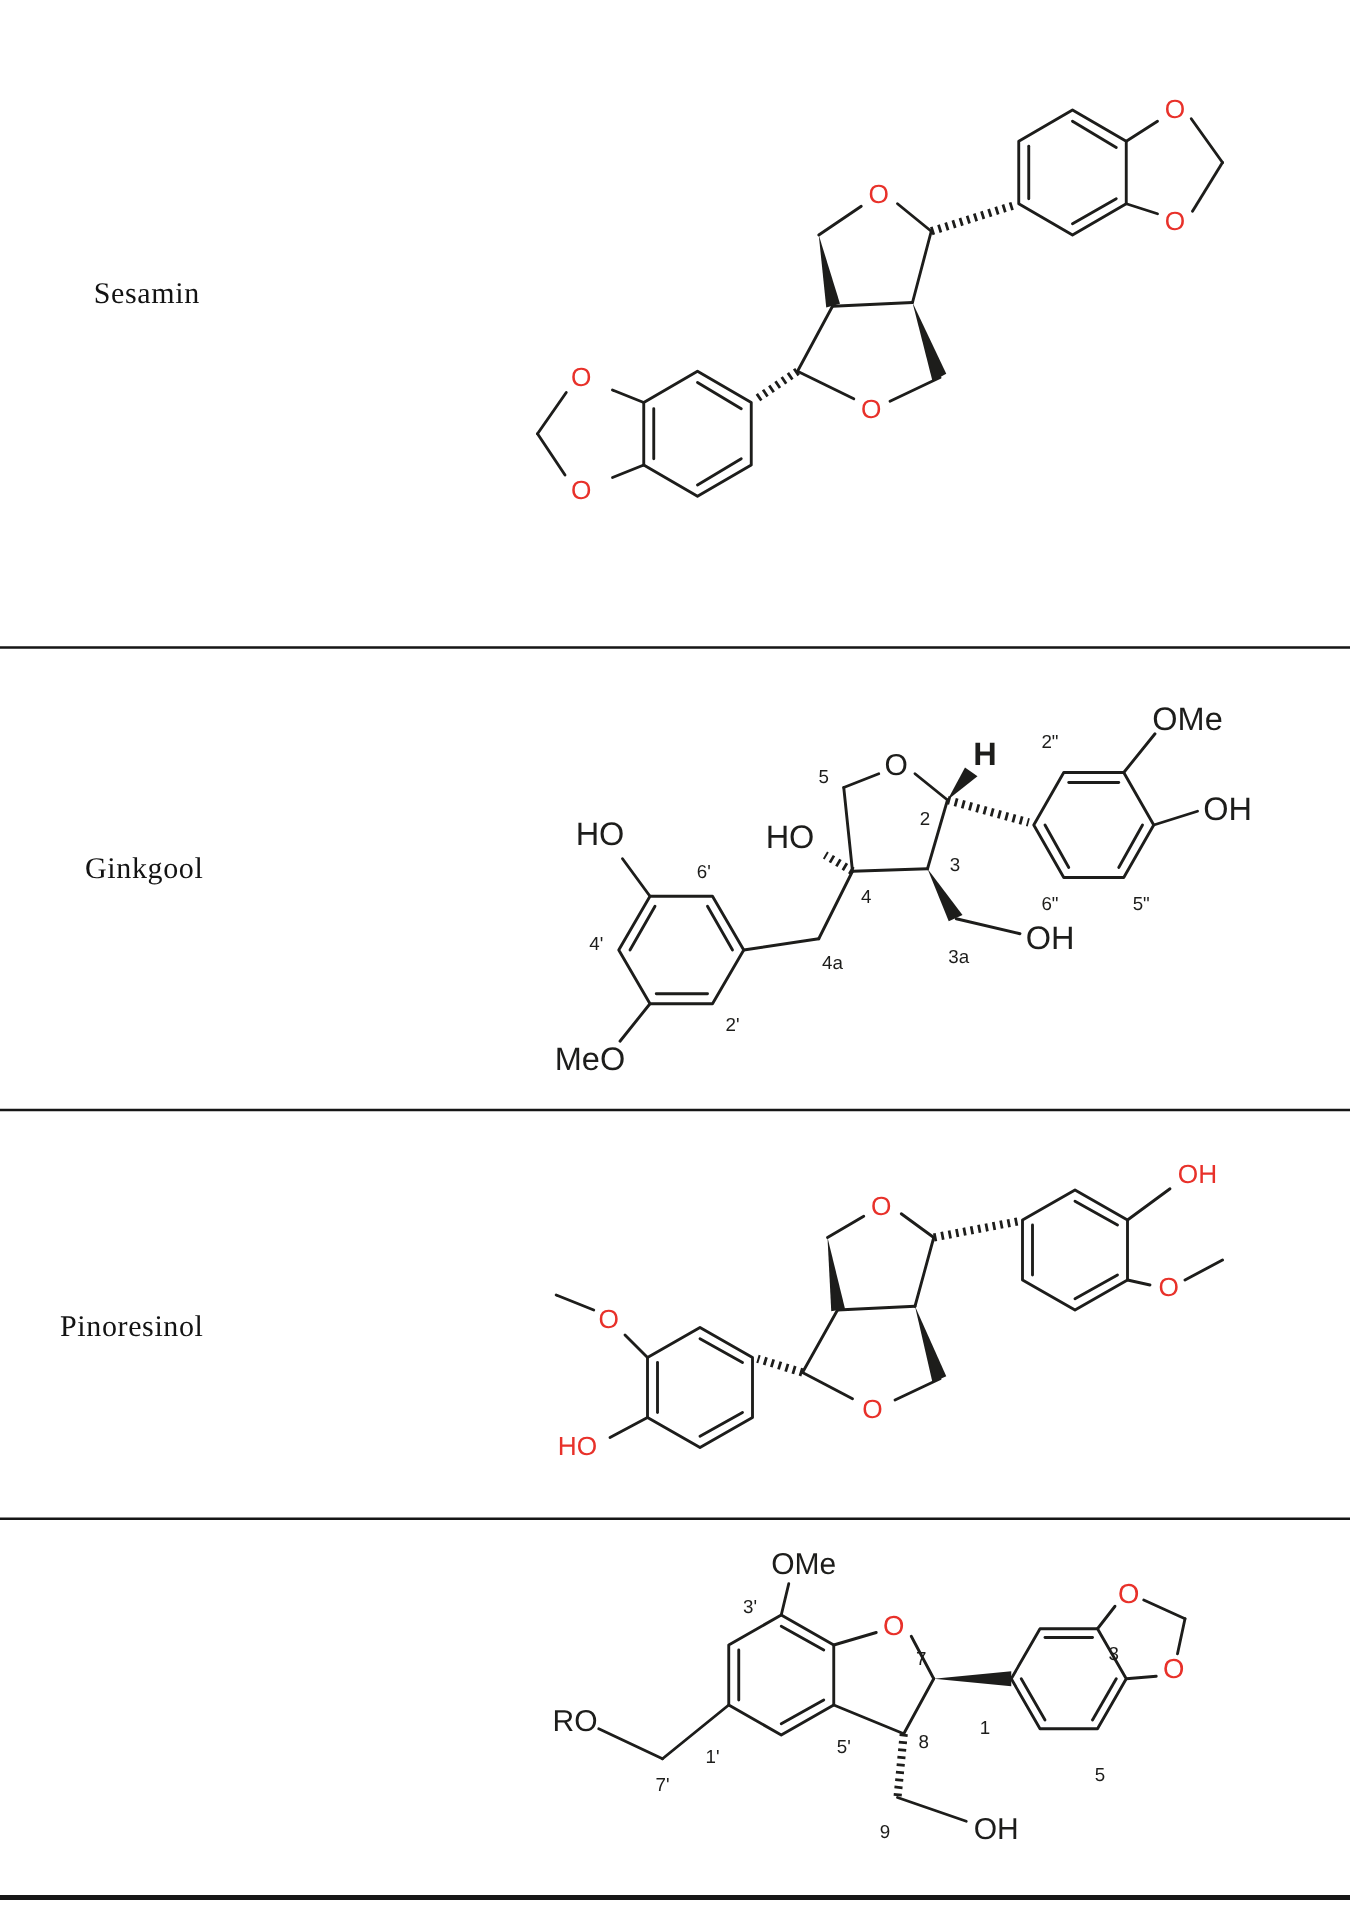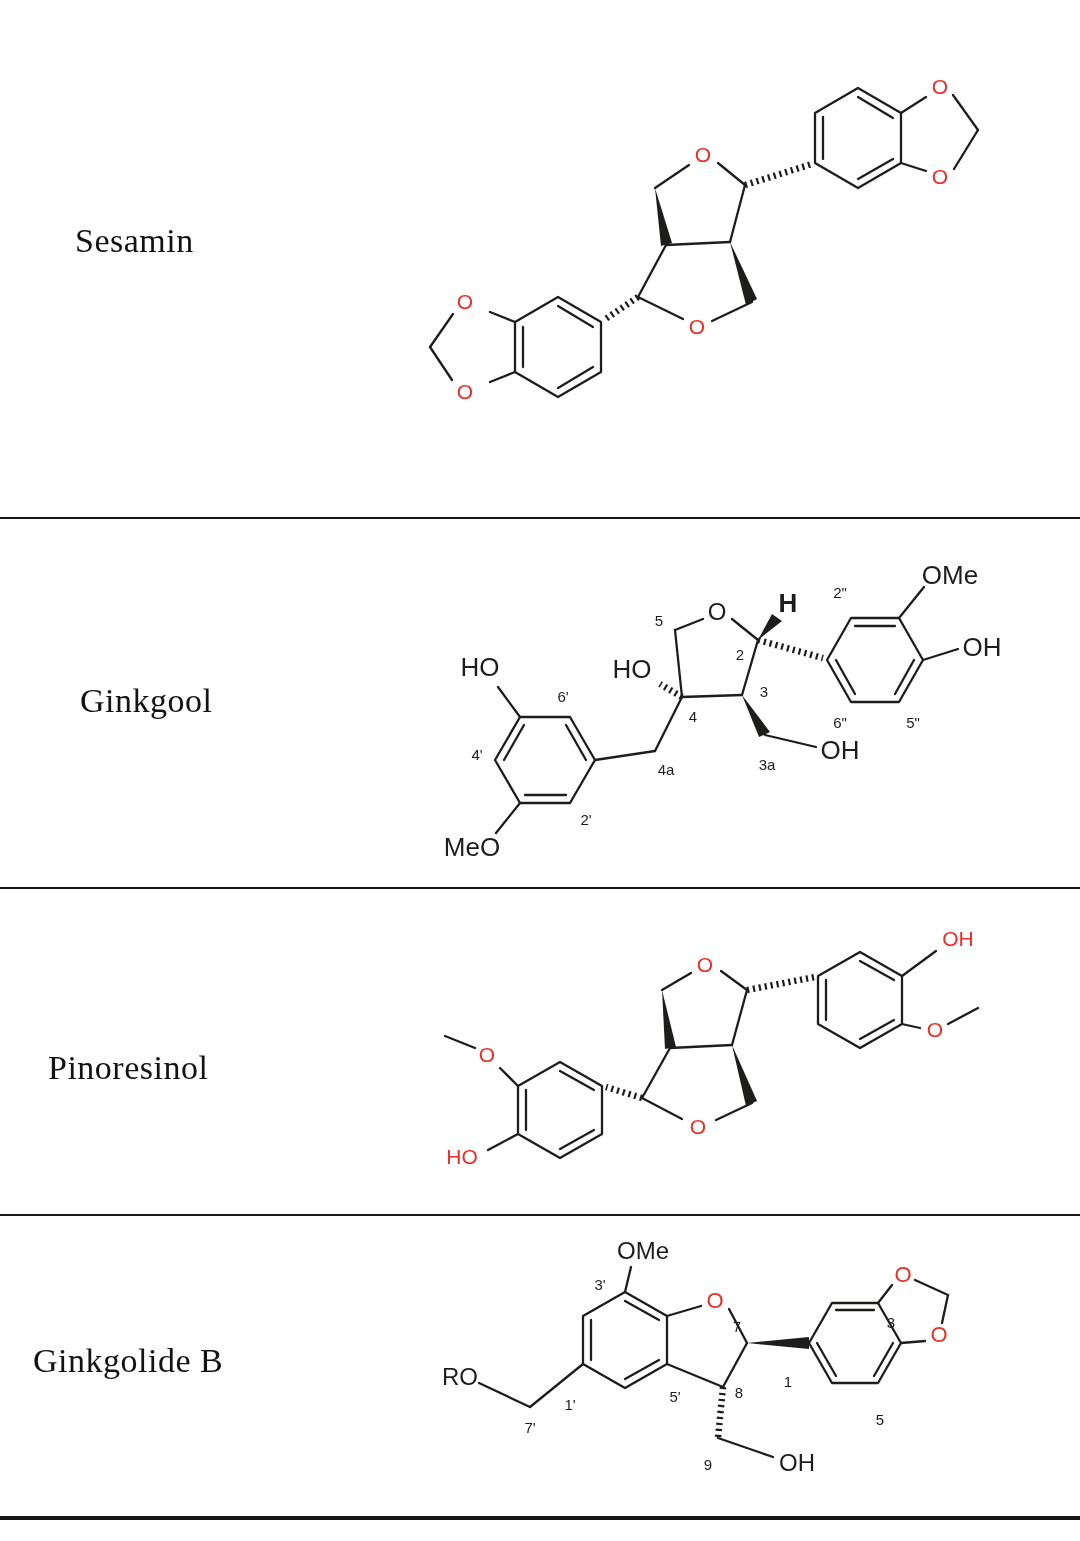--- a/index.html
+++ b/index.html
@@ -1,18 +1,18 @@
 <!DOCTYPE html>
 <html><head>
 <meta charset="utf-8">
 <style>
   html,body{margin:0;padding:0;background:#ffffff;}
   .page{position:relative;width:1080px;height:1541px;background:#ffffff;overflow:hidden;
         font-family:"Liberation Serif","DejaVu Serif",serif;}
-  .row-label{position:absolute;font-size:34px;color:#131313;letter-spacing:0.5px;}
+  .row-label{position:absolute;font-size:24px;color:#131313;letter-spacing:0.5px;}
   .divider{position:absolute;left:0;width:1080px;background:#161616;}
   .structure{position:absolute;}
   
   .b{stroke:#1d1d1b;stroke-width:2.3;fill:none;stroke-linecap:round;stroke-linejoin:round;}
   .ring{stroke:#1d1d1b;stroke-width:2.3;fill:none;stroke-linejoin:round;}
   .hash{stroke:#1d1d1b;stroke-width:6.5;stroke-dasharray:2.2 3.8;fill:none;stroke-linecap:butt;}
   .wedge{fill:#1d1d1b;stroke:none;}
   .atom{font-family:"Liberation Sans","DejaVu Sans",sans-serif;text-anchor:middle;}
   .red{fill:#e8312a;}
   .blk{fill:#1d1d1b;}
@@ -27,23 +27,22 @@
 <body>
 
 <div class="page">
 
   <div class="divider" style="top:517px;height:2px;"></div>
   <div class="divider" style="top:887px;height:2px;"></div>
   <div class="divider" style="top:1214px;height:2px;"></div>
   <div class="divider" style="top:1516px;height:4px;"></div>
 
   <div class="row-label" style="left:75px;top:222px;">Sesamin</div>
-  <div class="row-label" style="left:80px;top:682px;">Ginkgool</div>
+  <div class="row-label" style="left:68px;top:682px;">Ginkgool</div>
   <div class="row-label" style="left:48px;top:1032px;margin-top:17px;">Pinoresinol</div>
-  <div class="row-label" style="left:33px;top:1342px;">Ginkgolide B</div>
 
   <svg class="structure" style="left:400px;top:55px;" width="620" height="420" viewBox="0 0 620 420">
     <g>
       <line class="b" x1="255" y1="133" x2="289" y2="110"></line>
       <line class="b" x1="318" y1="108" x2="345" y2="130"></line>
       <line class="b" x1="345" y1="130" x2="330" y2="187"></line>
       <line class="b" x1="330" y1="187" x2="266" y2="190"></line>
       <line class="b" x1="266" y1="190" x2="238" y2="242"></line>
       <line class="b" x1="238" y1="242" x2="283" y2="264"></line>
       <line class="b" x1="312" y1="266" x2="352" y2="247"></line>

